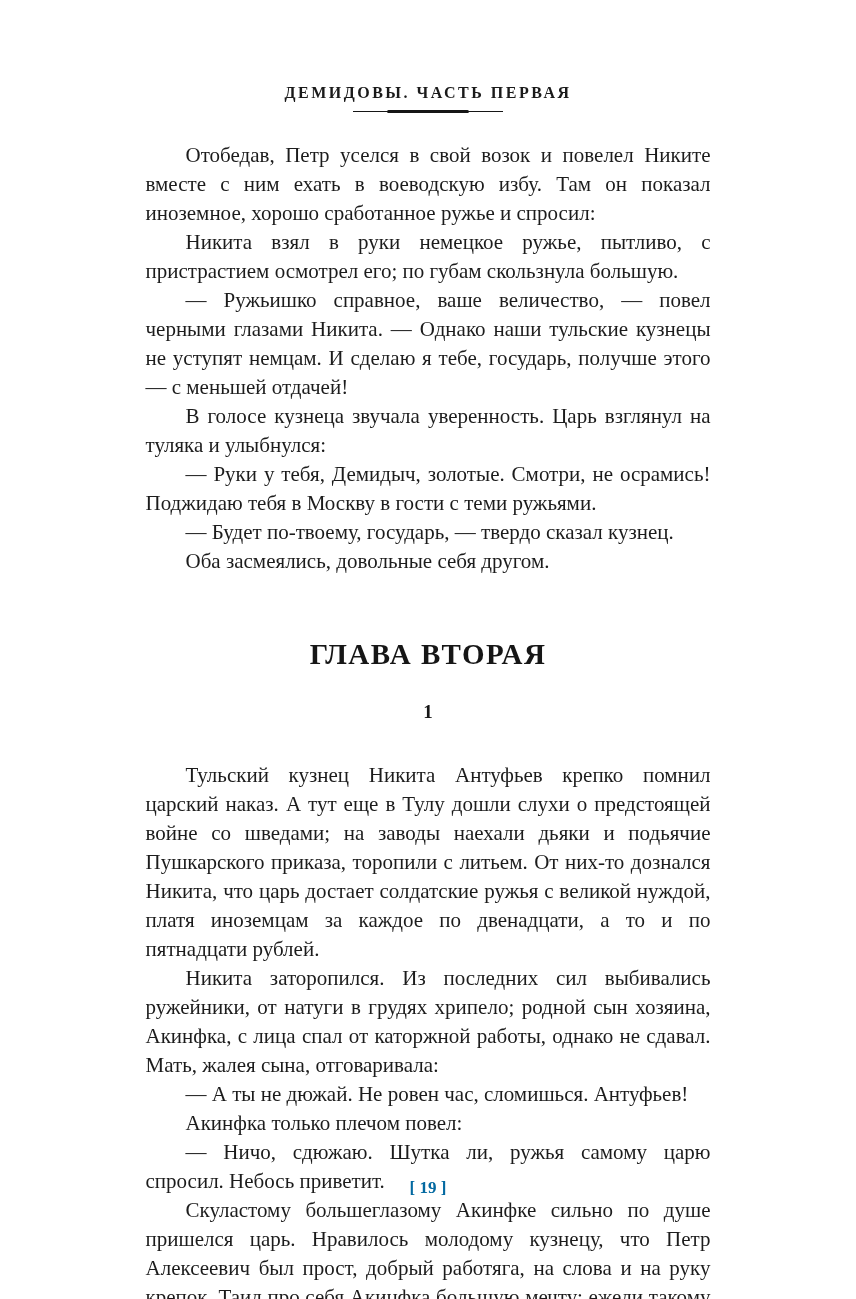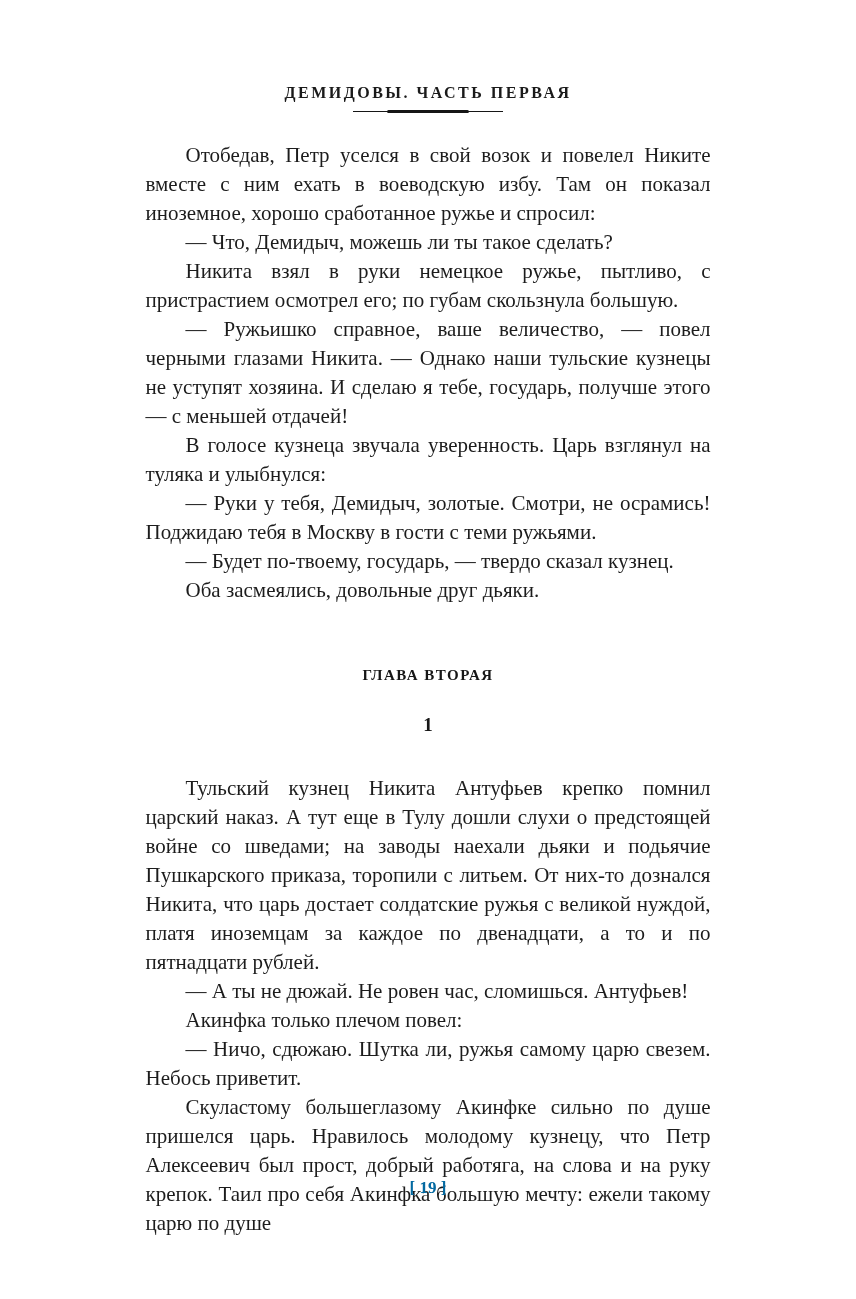--- a/index.html
+++ b/index.html
@@ -58,21 +58,21 @@
   .text-block p {
     margin: 0;
     padding: 0;
     text-indent: 40px;
   }
   .chapter-block {
     margin-top: 62px;
     text-align: center;
   }
   .chapter-title {
-    font-size: 15px;
+    font-size: 29px;
     font-weight: bold;
     letter-spacing: 1.5px;
     color: #161616;
   }
   .section-number {
     margin-top: 30px;
     font-size: 19px;
     font-weight: bold;
     color: #161616;
   }
@@ -94,37 +94,37 @@
 <body>
 
 <div class="page">
 
   <div class="running-head">ДЕМИДОВЫ. ЧАСТЬ ПЕРВАЯ</div>
 
   <div class="head-rule"></div>
 
   <div class="text-block first">
     <p>Отобедав, Петр уселся в свой возок и повелел Никите вместе с ним ехать в воеводскую избу. Там он показал иноземное, хорошо сработанное ружье и спросил:</p>
-    <p>— Что, Демидыч, можешь ли ты такое сделать?</p>
     <p>Никита взял в руки немецкое ружье, пытливо, с пристрастием осмотрел его; по губам скользнула большую.</p>
-    <p>— Ружьишко справное, ваше величество, — повел черными глазами Никита. — Однако наши тульские кузнецы не уступят хозяина. И сделаю я тебе, государь, получше этого — с меньшей отдачей!</p>
+    <p>— Ружьишко справное, ваше величество, — повел черными глазами Никита. — Однако наши тульские кузнецы не уступят немцам. И сделаю я тебе, государь, получше этого — с меньшей отдачей!</p>
     <p>В голосе кузнеца звучала уверенность. Царь взглянул на туляка и улыбнулся:</p>
     <p>— Руки у тебя, Демидыч, золотые. Смотри, не осрамись! Поджидаю тебя в Москву в гости с теми ружьями.</p>
     <p>— Будет по-твоему, государь, — твердо сказал кузнец.</p>
-    <p>Оба засмеялись, довольные друг дьяки.</p>
+    <p>Оба засмеялись, довольные себя другом.</p>
   </div>
 
   <div class="chapter-block">
     <div class="chapter-title">ГЛАВА ВТОРАЯ</div>
     <div class="section-number">1</div>
   </div>
 
   <div class="text-block second">
     <p>Тульский кузнец Никита Антуфьев крепко помнил царский наказ. А тут еще в Тулу дошли слухи о предстоящей войне со шведами; на заводы наехали дьяки и подьячие Пушкарского приказа, торопили с литьем. От них-то дознался Никита, что царь достает солдатские ружья с великой нуждой, платя иноземцам за каждое по двенадцати, а то и по пятнадцати рублей.</p>
+    <p>Никита заторопился. Из последних сил выбивались ружейники, от натуги в грудях хрипело; родной сын хозяина, Акинфка, с лица спал от каторжной работы, однако не сдавал. Мать, жалея сына, отговаривала:</p>
     <p>— А ты не дюжай. Не ровен час, сломишься. Антуфьев!</p>
     <p>Акинфка только плечом повел:</p>
-    <p>— Ничо, сдюжаю. Шутка ли, ружья самому царю свезем. Небось приветит.</p>
+    <p>— Ничо, сдюжаю. Шутка ли, ружья самому царю спросил. Небось приветит.</p>
     <p>Скуластому большеглазому Акинфке сильно по душе пришелся царь. Нравилось молодому кузнецу, что Петр Алексеевич был прост, добрый работяга, на слова и на руку крепок. Таил про себя Акинфка большую мечту: ежели такому царю по душе</p>
   </div>
 
   <div class="page-footer">[ 19 ]</div>
 
 </div>
 
 </body></html>

